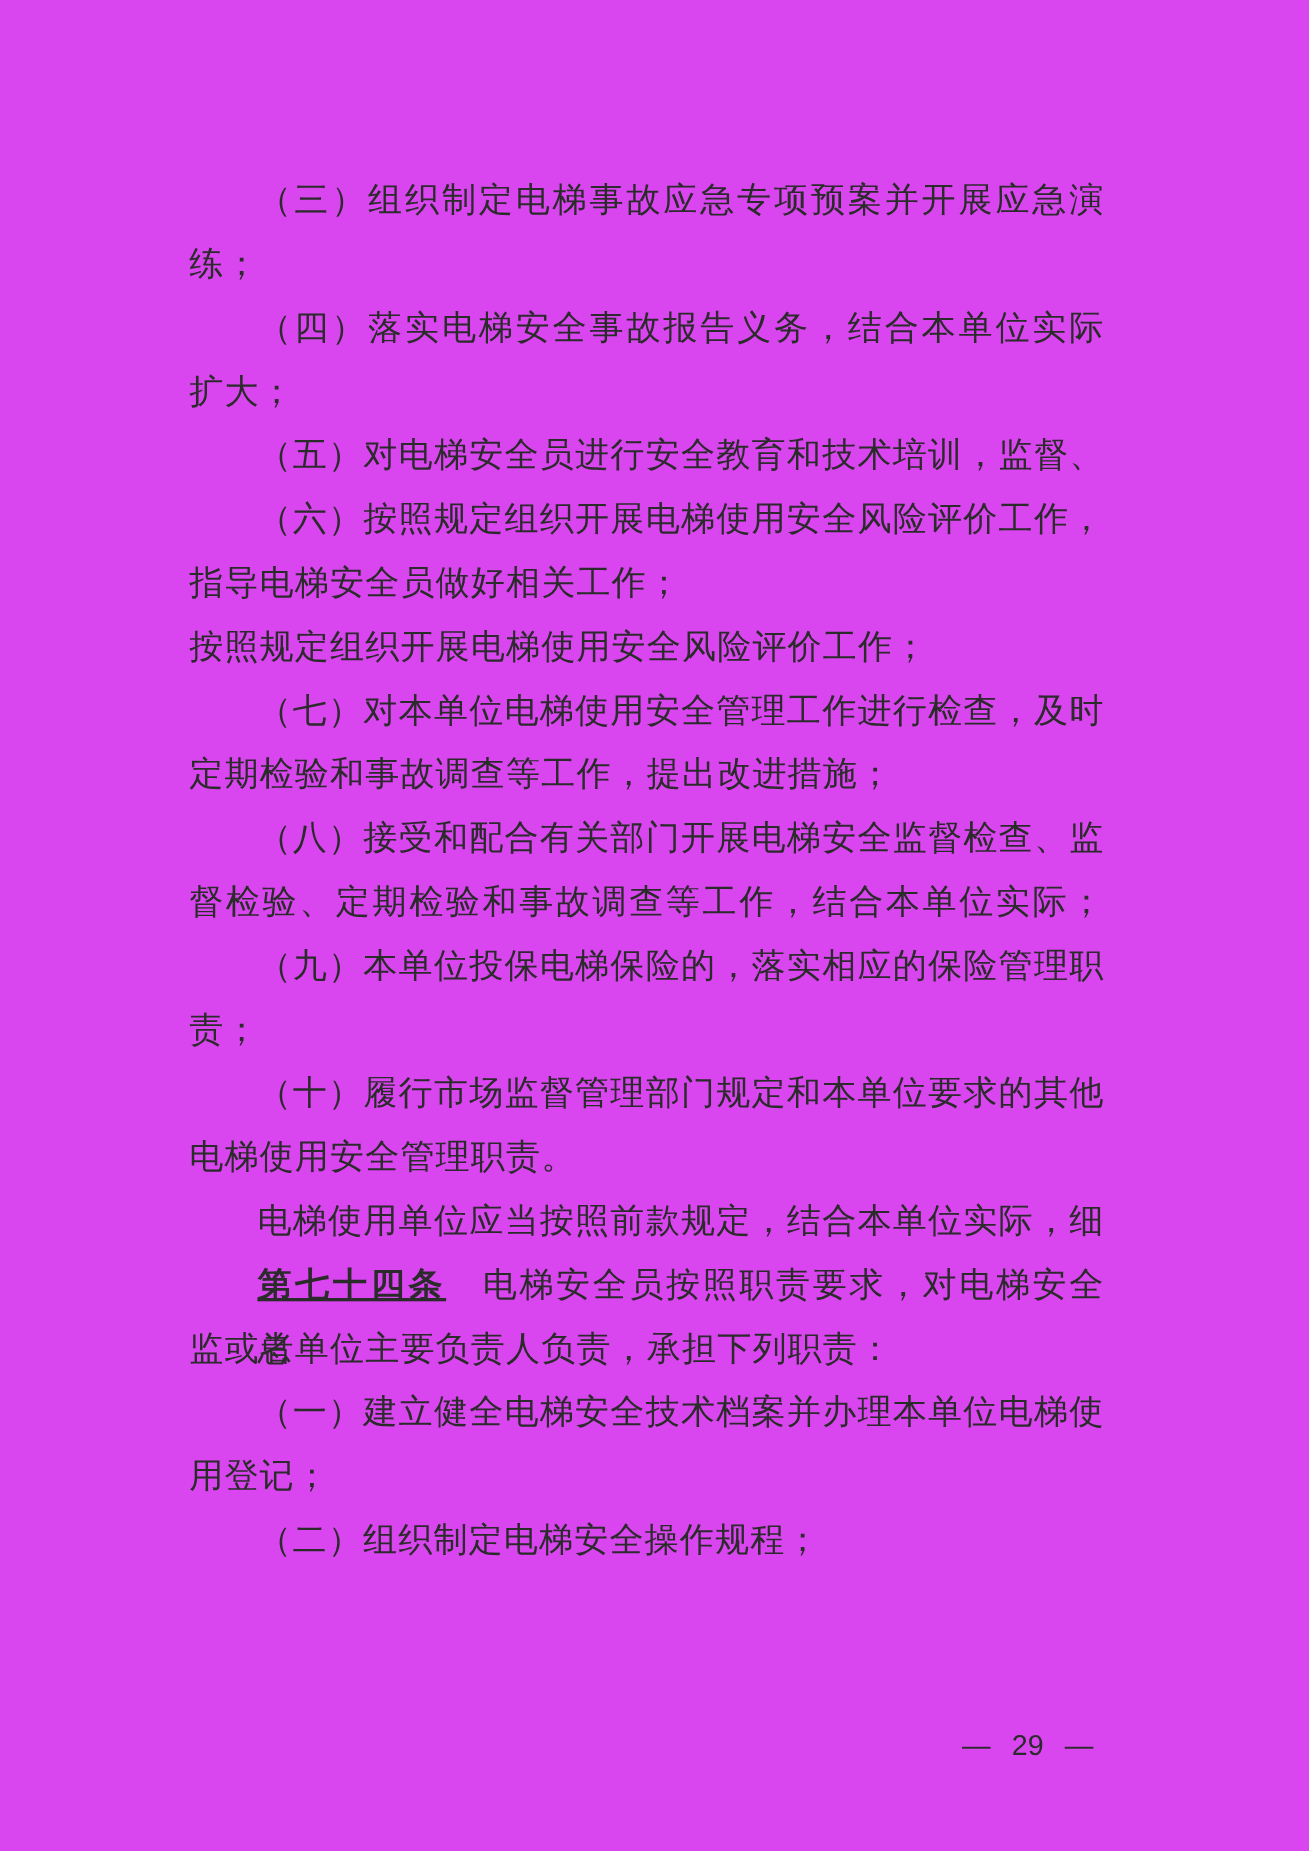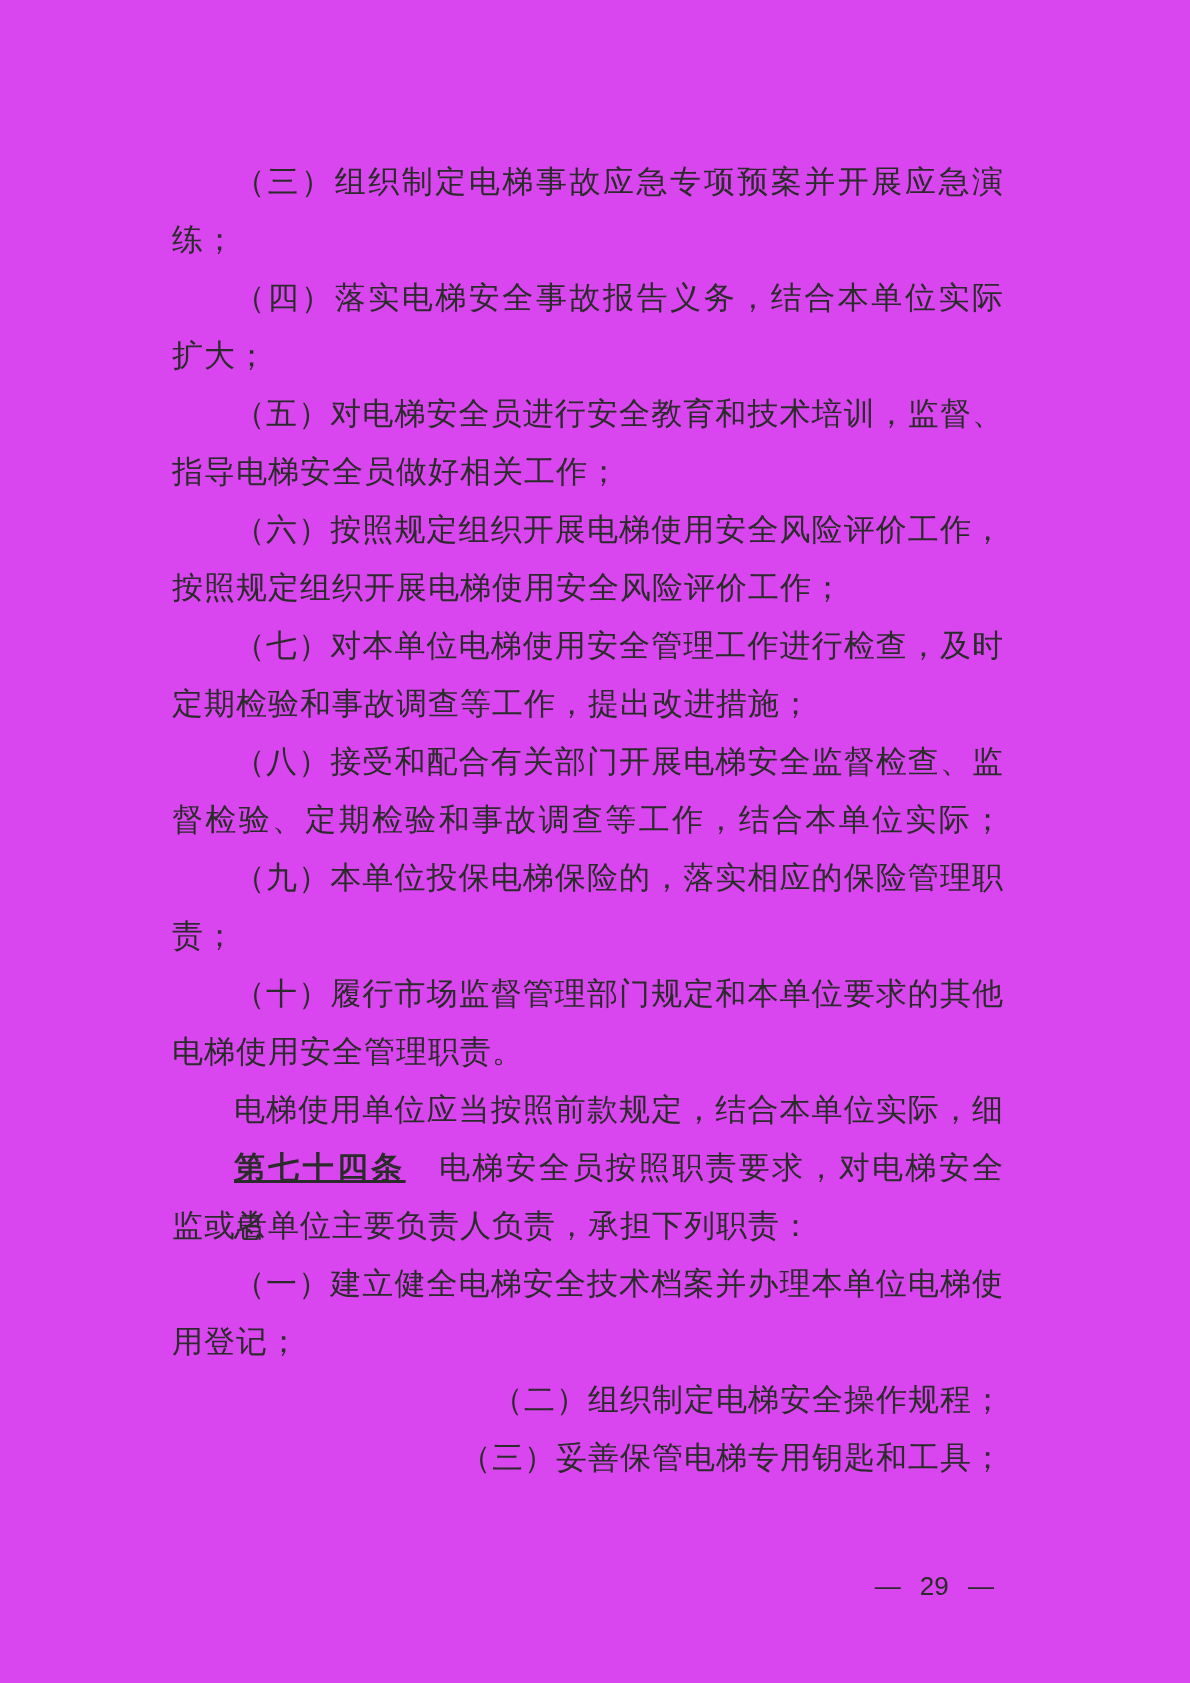--- a/index.html
+++ b/index.html
@@ -24,21 +24,20 @@
   .line {
     height: 58px;
     line-height: 58px;
     font-size: 31px;
     color: #2b2b2b;
     text-align: left;
     letter-spacing: 1px;
   }
   .line.indent {
     padding-left: 62px;
-    text-align: right;
   }
   .line.justify {
     text-align: justify;
     text-align-last: justify;
     text-justify: inter-character;
   }
   .seg {
     font-weight: normal;
   }
   .seg-b {
@@ -62,33 +61,32 @@
 </head>
 <body>
 
 <div class="page">
   <div class="content">
       <div class="line indent justify"><span class="seg">（三）组织制定电梯事故应急专项预案并开展应急演</span></div>
       <div class="line"><span class="seg">练；</span></div>
       <div class="line indent justify"><span class="seg">（四）落实电梯安全事故报告义务，结合本单位实际</span></div>
       <div class="line"><span class="seg">扩大；</span></div>
       <div class="line indent justify"><span class="seg">（五）对电梯安全员进行安全教育和技术培训，监督、</span></div>
+      <div class="line indent justify"><span class="seg">（六）按照规定组织开展电梯使用安全风险评价工作，</span></div>
       <div class="line"><span class="seg">指导电梯安全员做好相关工作；</span></div>
-      <div class="line indent justify"><span class="seg">（六）按照规定组织开展电梯使用安全风险评价工作，</span></div>
       <div class="line"><span class="seg">按照规定组织开展电梯使用安全风险评价工作；</span></div>
       <div class="line indent justify"><span class="seg">（七）对本单位电梯使用安全管理工作进行检查，及时</span></div>
       <div class="line"><span class="seg">定期检验和事故调查等工作，提出改进措施；</span></div>
       <div class="line indent justify"><span class="seg">（八）接受和配合有关部门开展电梯安全监督检查、监</span></div>
       <div class="line justify"><span class="seg">督检验、定期检验和事故调查等工作，结合本单位实际；</span></div>
       <div class="line indent justify"><span class="seg">（九）本单位投保电梯保险的，落实相应的保险管理职</span></div>
       <div class="line"><span class="seg">责；</span></div>
       <div class="line indent justify"><span class="seg">（十）履行市场监督管理部门规定和本单位要求的其他</span></div>
       <div class="line"><span class="seg">电梯使用安全管理职责。</span></div>
       <div class="line indent justify"><span class="seg">电梯使用单位应当按照前款规定，结合本单位实际，细</span></div>
       <div class="line indent justify"><span class="seg seg-b">第七十四条</span><span class="seg">　电梯安全员按照职责要求，对电梯安全总</span></div>
       <div class="line"><span class="seg">监或者单位主要负责人负责，承担下列职责：</span></div>
       <div class="line indent justify"><span class="seg">（一）建立健全电梯安全技术档案并办理本单位电梯使</span></div>
       <div class="line"><span class="seg">用登记；</span></div>
       <div class="line indent"><span class="seg">（二）组织制定电梯安全操作规程；</span></div>
-      <div class="line indent"><span class="seg">（三）妥善保管电梯专用钥匙和工具；</span></div>
     </div>
   <div class="footer">— 29 —</div>
 </div>
 
 </body></html>

